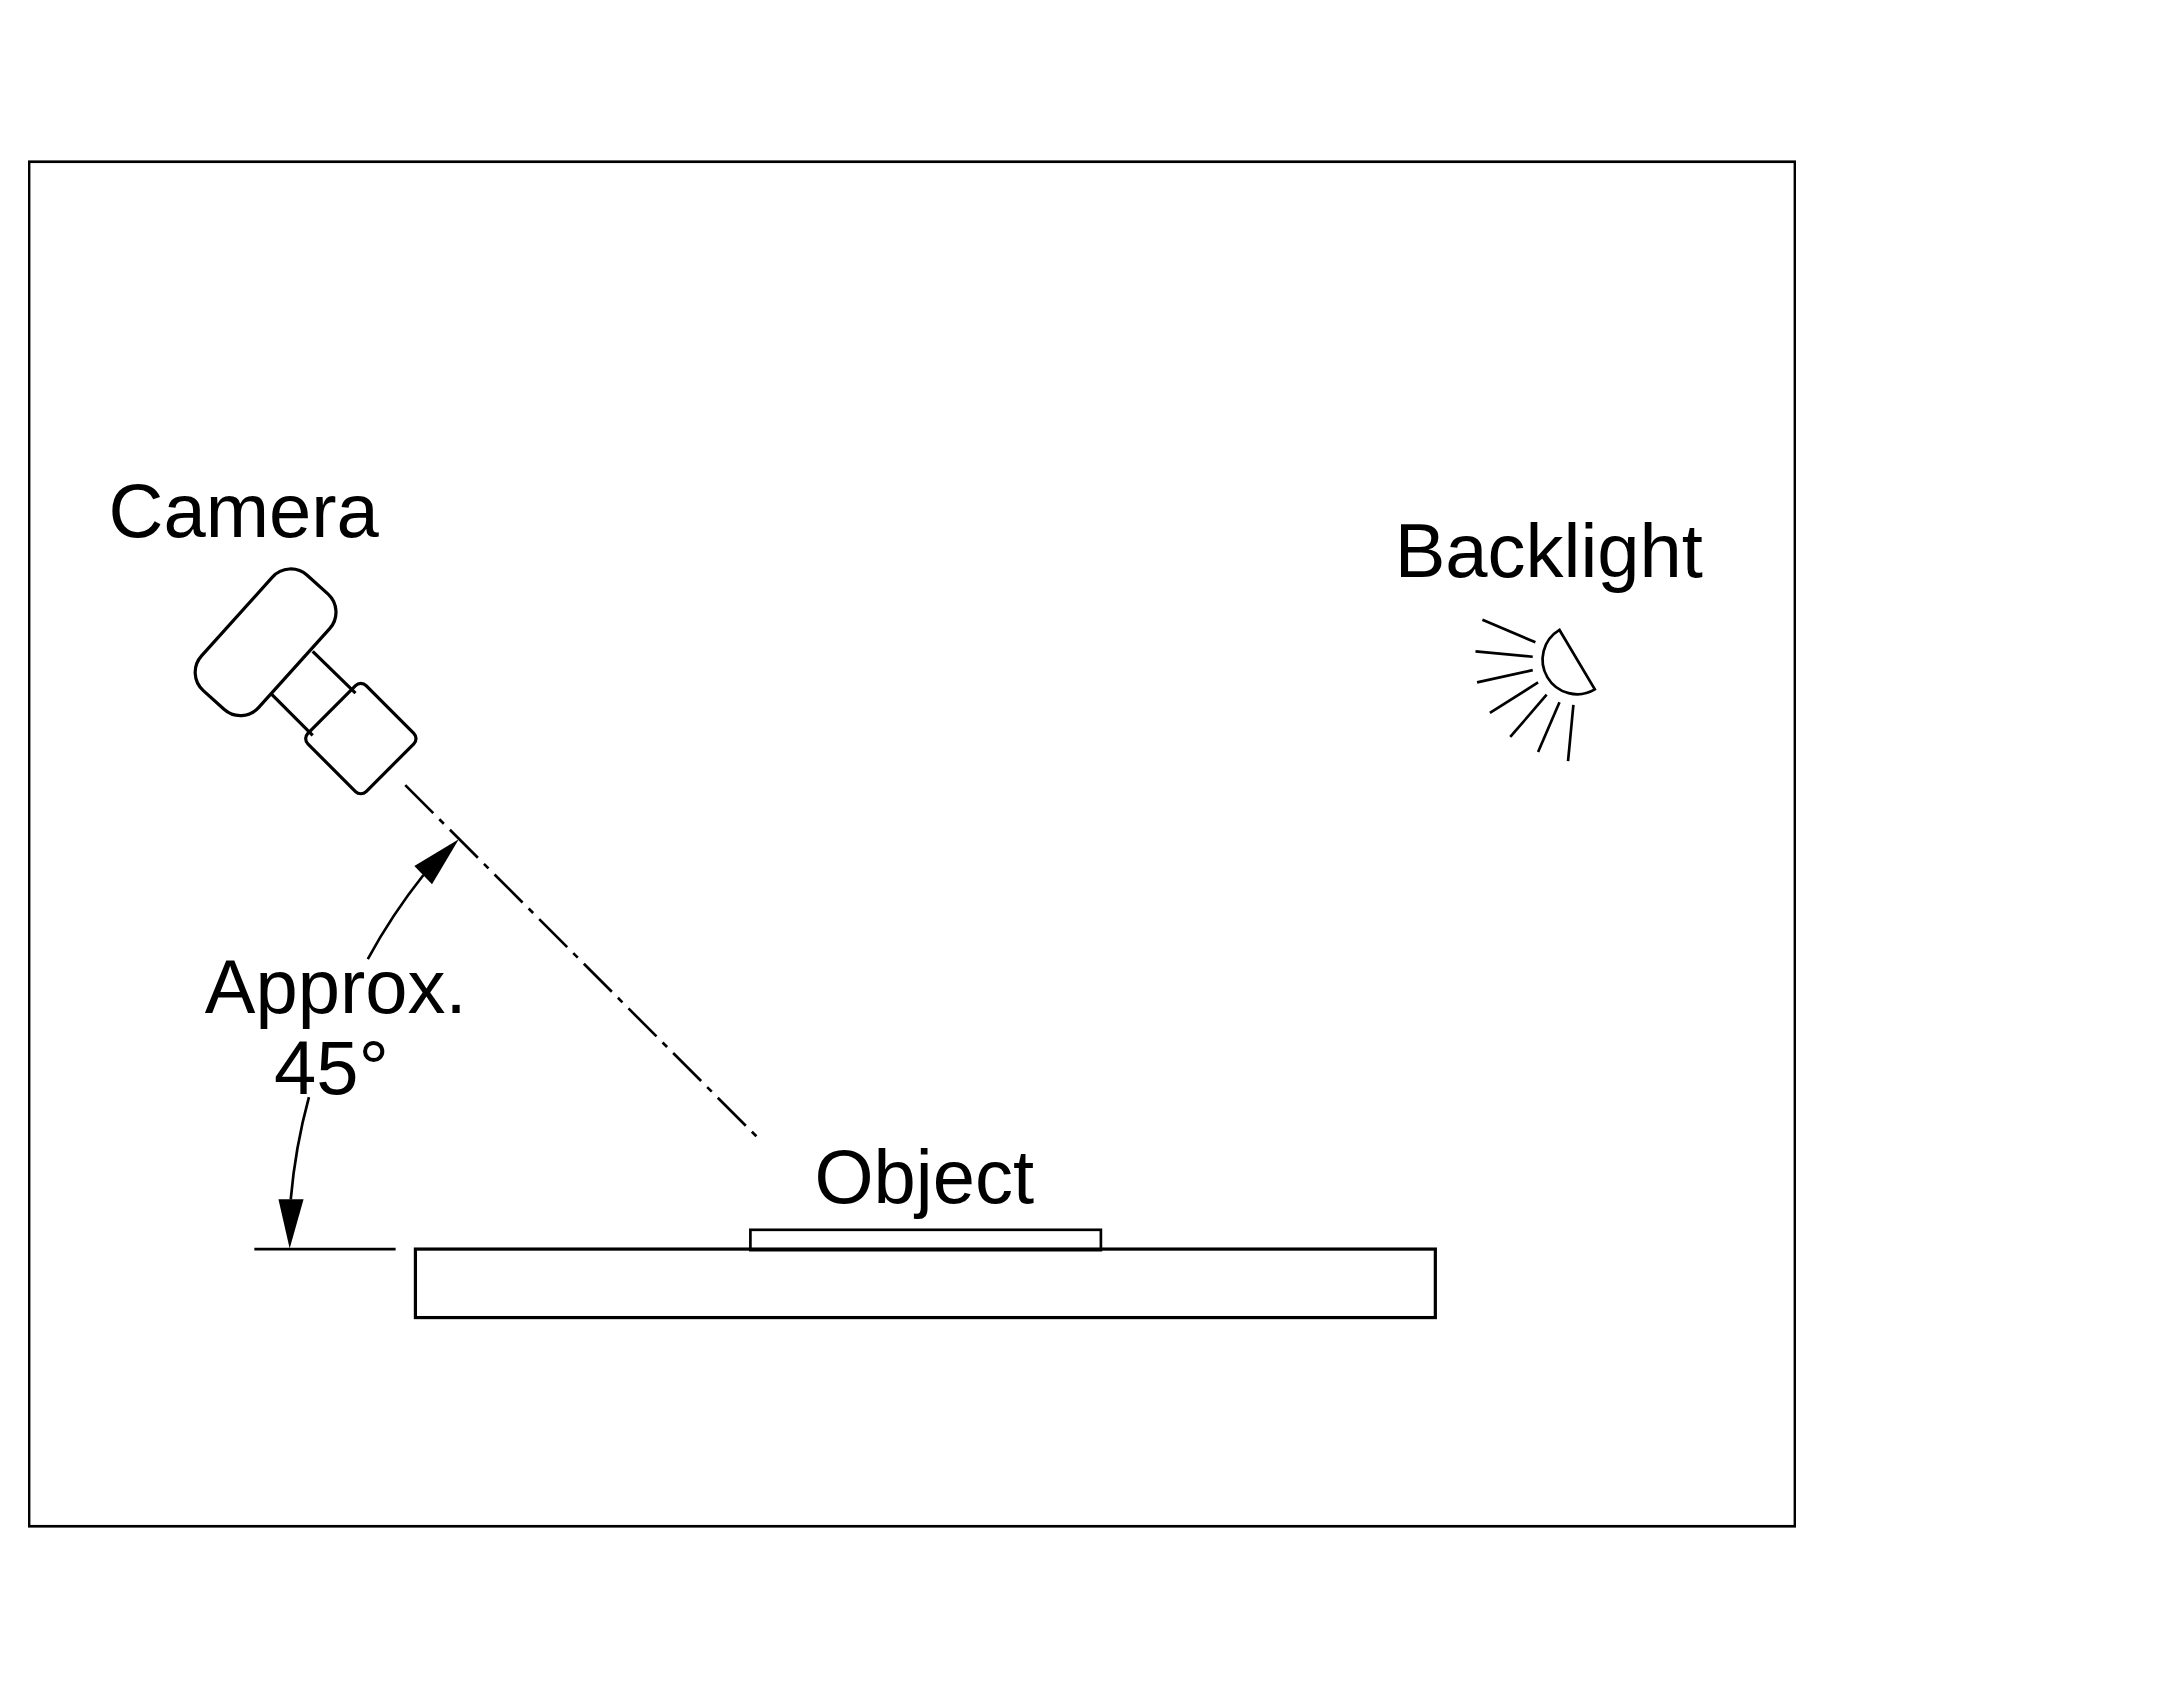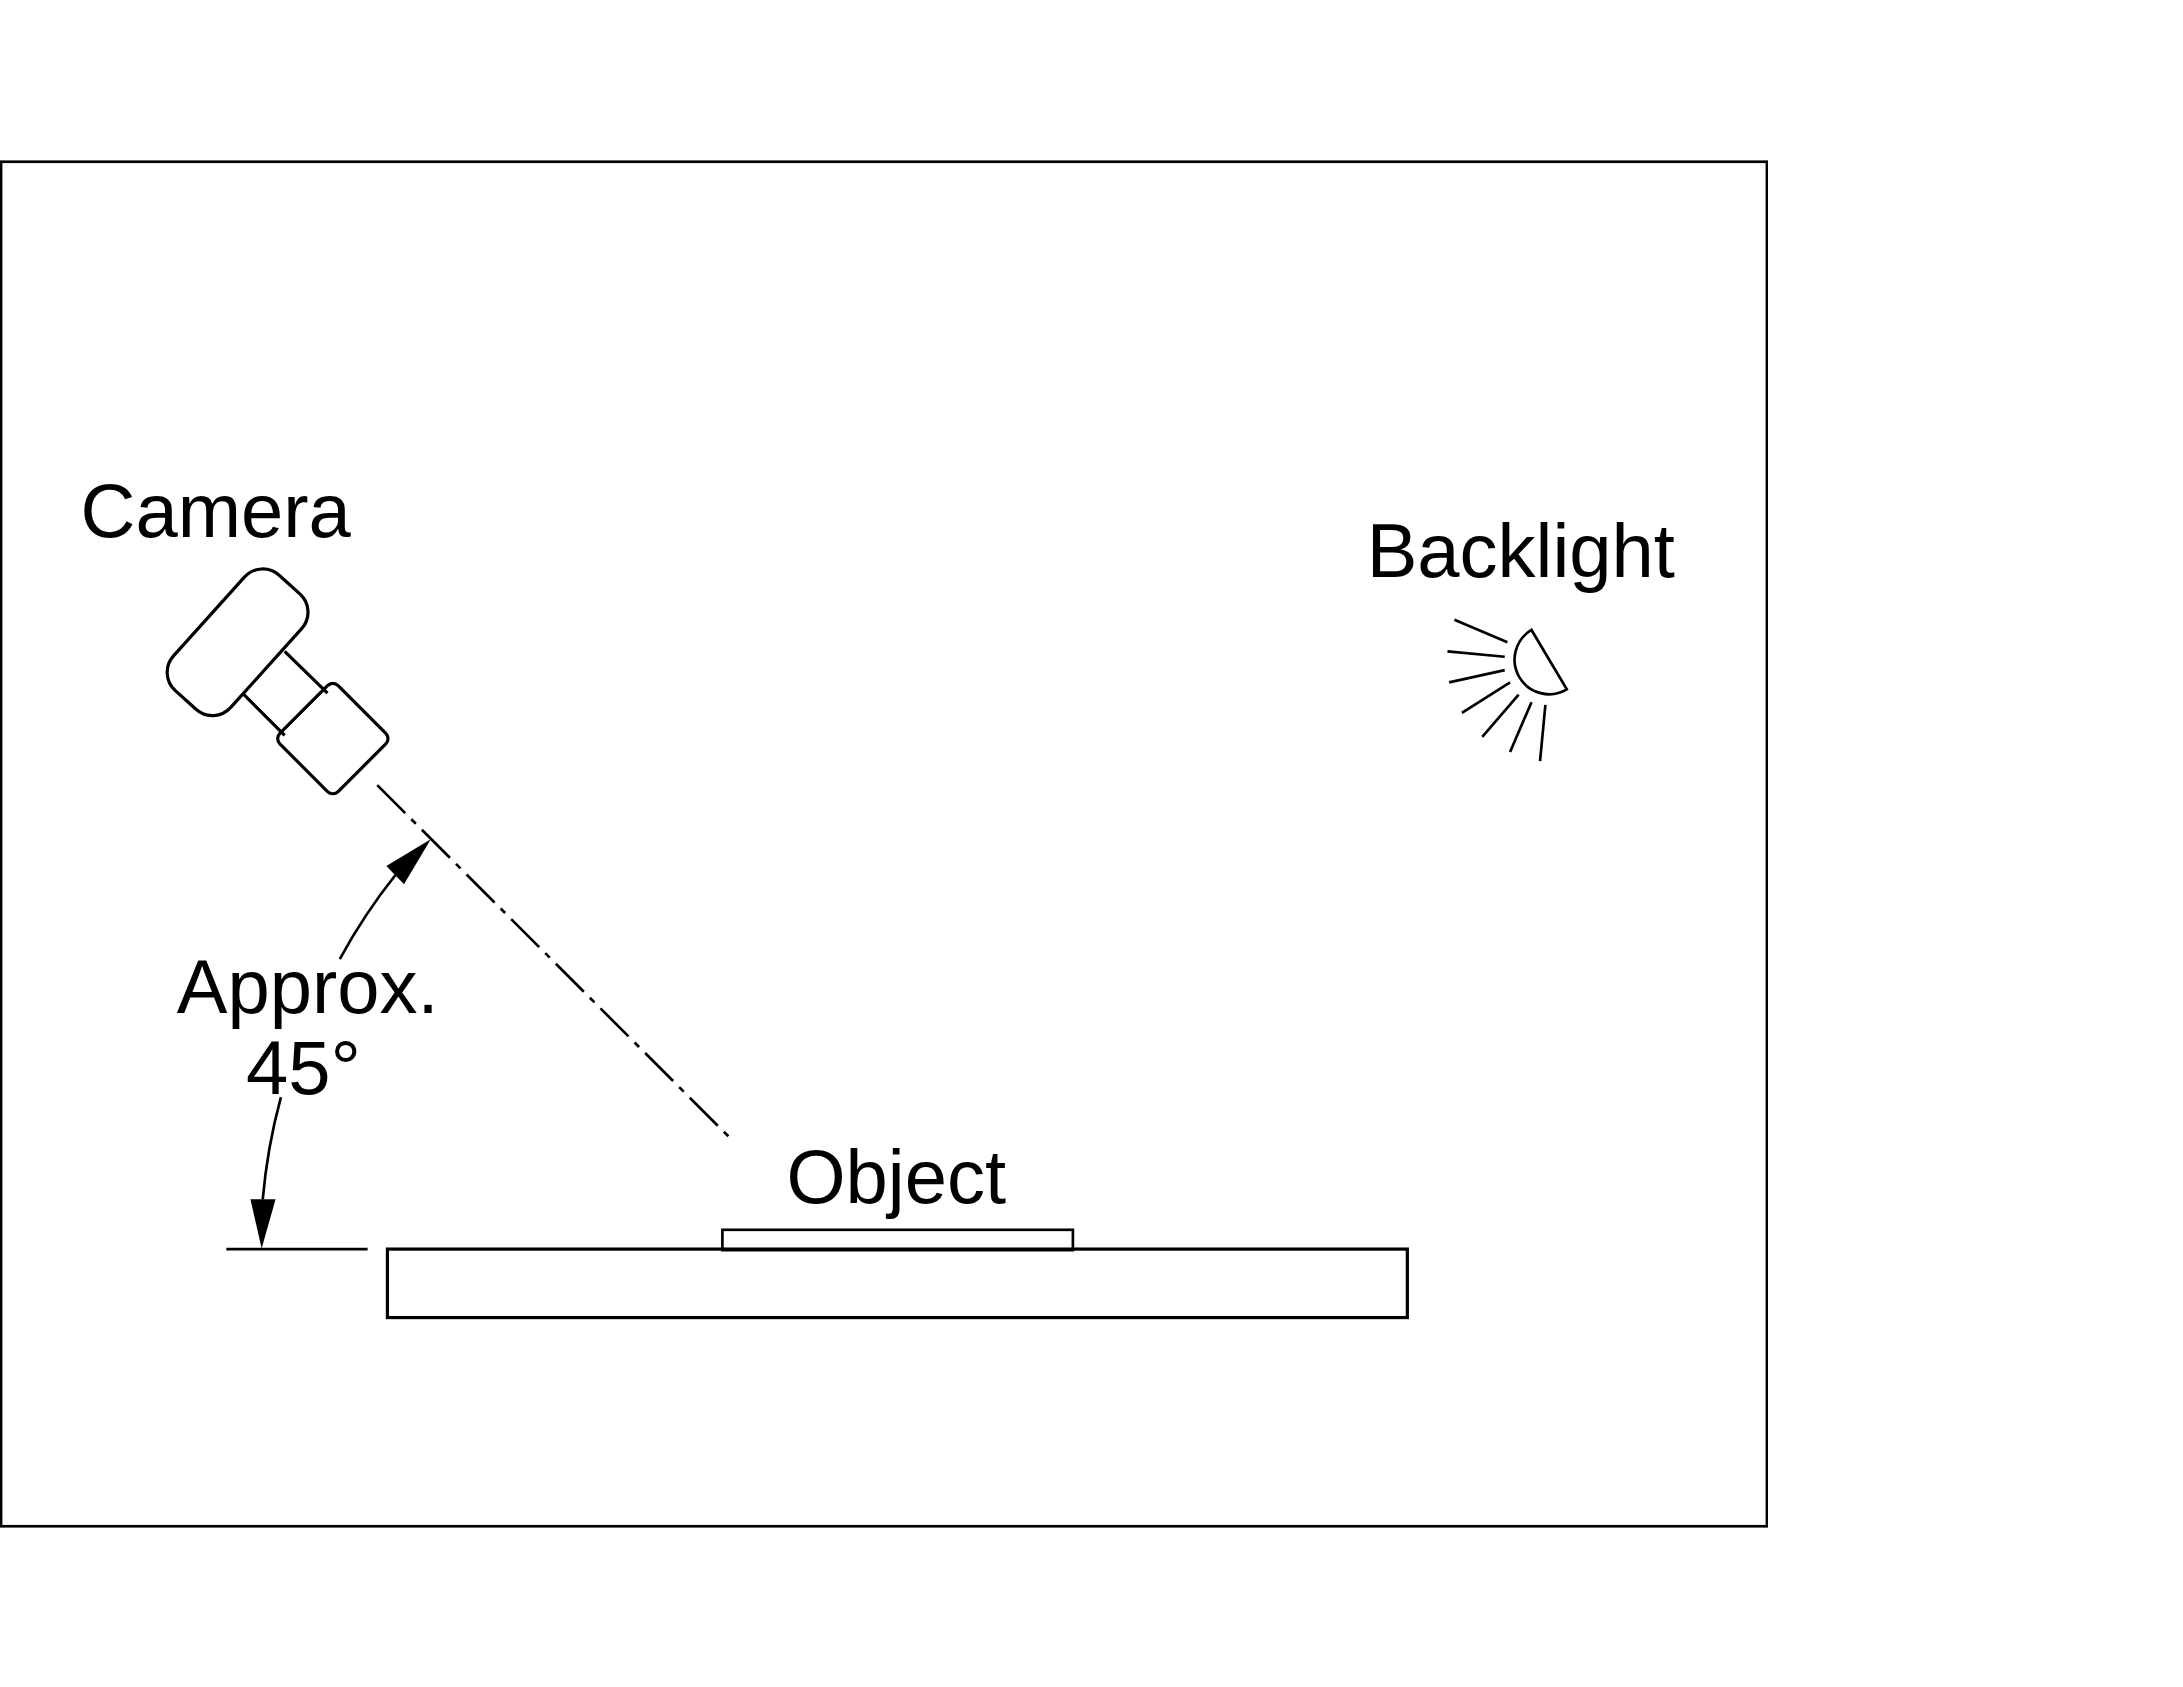--- a/index.html
+++ b/index.html
@@ -4,20 +4,21 @@
 <style>
   :root { --ink: #000000; --paper: #ffffff; }
   html, body { margin: 0; padding: 0; background: var(--paper); }
   .canvas {
     position: relative;
     width: 1768px;
     height: 1688px;
     background: var(--paper);
     color: var(--ink);
     font-family: "Liberation Sans", sans-serif;
+    padding-left: 28px;
   }
   .canvas svg { display: block; width: 100%; height: 100%; }
   .label {
     font-family: "Liberation Sans", sans-serif;
     font-size: 142px;
     fill: currentColor;
   }
   .stroke {
     fill: none;
     stroke: currentColor;

